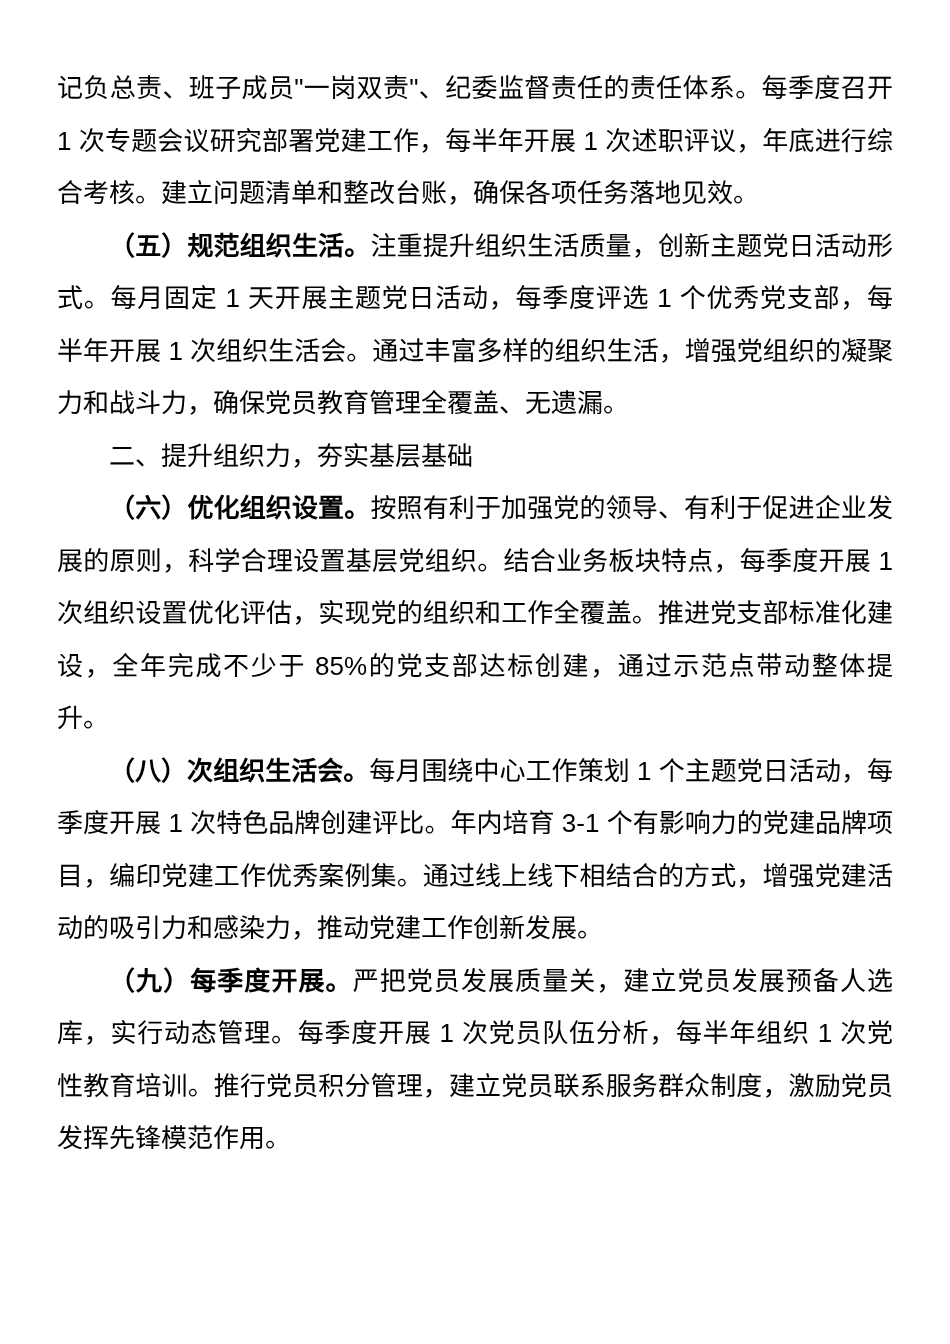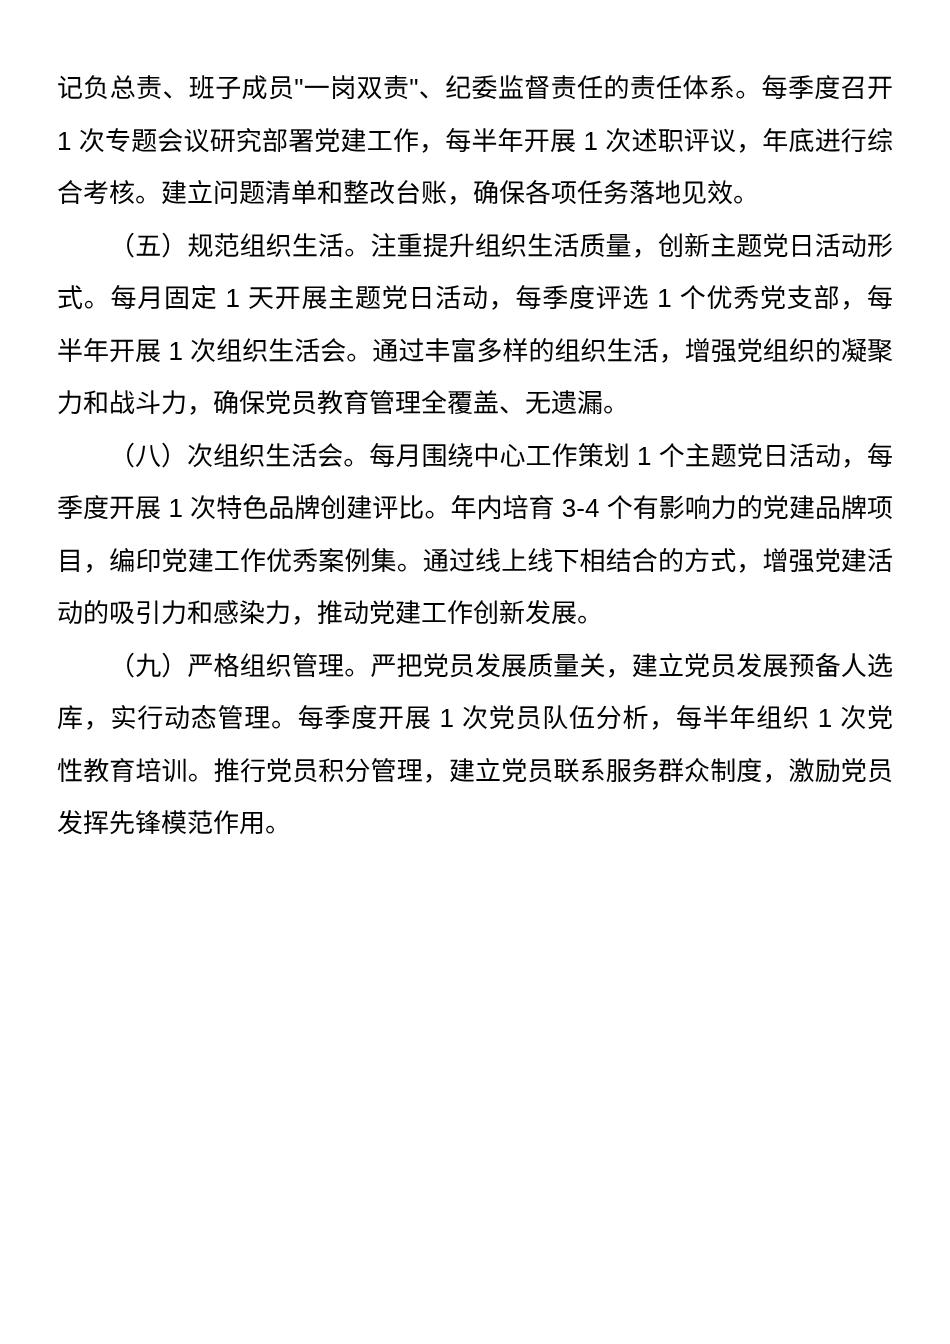--- a/index.html
+++ b/index.html
@@ -25,32 +25,34 @@
     margin: 0;
     text-align: justify;
     text-justify: inter-ideograph;
     text-indent: 2em;
     word-break: break-all;
   }
   .para.no-indent {
     text-indent: 0;
   }
   .para b {
-    font-weight: normal;
+    font-weight: bold;
   }
 </style>
 </head>
 <body>
 
 <div class="page">
 
   <p class="para no-indent"><span>记负总责、班子成员"一岗双责"、纪委监督责任的责任体系。每季度召开 1 次专题会议研究部署党建工作，每半年开展 1 次述职评议，年底进行综合考核。建立问题清单和整改台账，确保各项任务落地见效。</span></p>
 
   <p class="para"><b>（五）规范组织生活。</b><span>注重提升组织生活质量，创新主题党日活动形式。每月固定 1 天开展主题党日活动，每季度评选 1 个优秀党支部，每半年开展 1 次组织生活会。通过丰富多样的组织生活，增强党组织的凝聚力和战斗力，确保党员教育管理全覆盖、无遗漏。</span></p>
 
+  <p class="para"><span>二、提升组织力，夯实基层基础</span></p>
+
+  <p class="para"><b>（六）优化组织设置。</b><span>按照有利于加强党的领导、有利于促进企业发展的原则，科学合理设置基层党组织。结合业务板块特点，每季度开展 1 次组织设置优化评估，实现党的组织和工作全覆盖。推进党支部标准化建设，全年完成不少于 85%的党支部达标创建，通过示范点带动整体提升。</span></p>
 
 
+  <p class="para"><b>（八）次组织生活会。</b><span>每月围绕中心工作策划 1 个主题党日活动，每季度开展 1 次特色品牌创建评比。年内培育 3-1 个有影响力的党建品牌项目，编印党建工作优秀案例集。通过线上线下相结合的方式，增强党建活动的吸引力和感染力，推动党建工作创新发展。</span></p>
 
-  <p class="para"><b>（八）次组织生活会。</b><span>每月围绕中心工作策划 1 个主题党日活动，每季度开展 1 次特色品牌创建评比。年内培育 3-4 个有影响力的党建品牌项目，编印党建工作优秀案例集。通过线上线下相结合的方式，增强党建活动的吸引力和感染力，推动党建工作创新发展。</span></p>
-
-  <p class="para"><b>（九）严格组织管理。</b><span>严把党员发展质量关，建立党员发展预备人选库，实行动态管理。每季度开展 1 次党员队伍分析，每半年组织 1 次党性教育培训。推行党员积分管理，建立党员联系服务群众制度，激励党员发挥先锋模范作用。</span></p>
+  <p class="para"><b>（九）每季度开展。</b><span>严把党员发展质量关，建立党员发展预备人选库，实行动态管理。每季度开展 1 次党员队伍分析，每半年组织 1 次党性教育培训。推行党员积分管理，建立党员联系服务群众制度，激励党员发挥先锋模范作用。</span></p>
 
 </div>
 
 </body></html>

